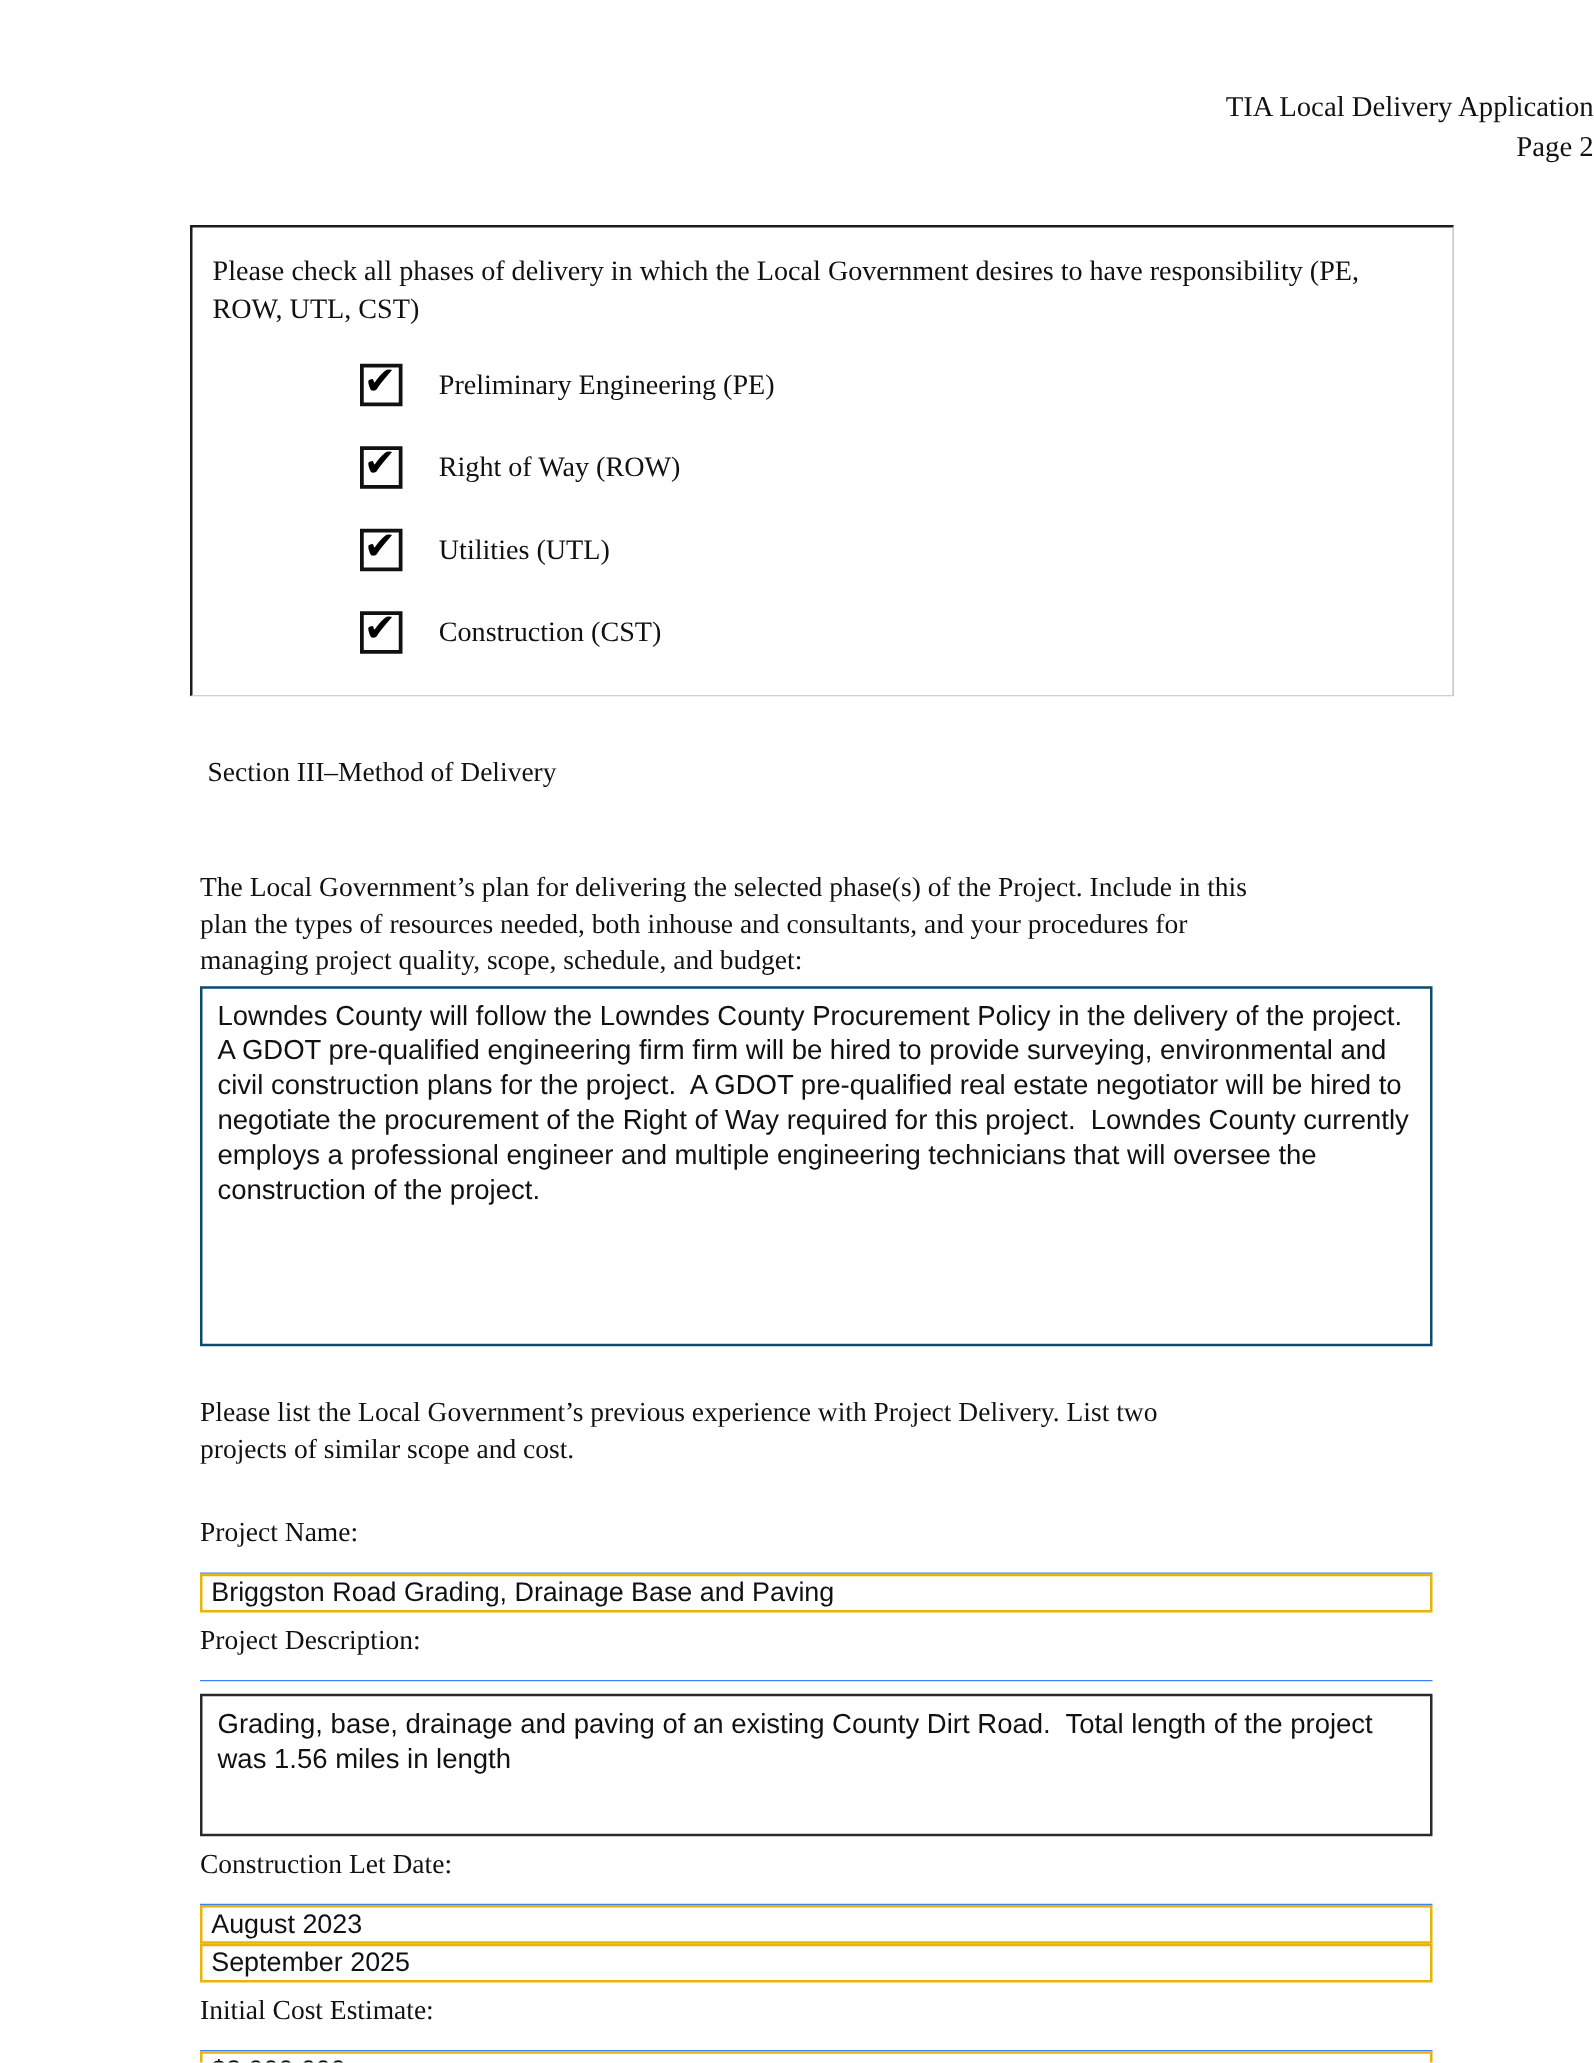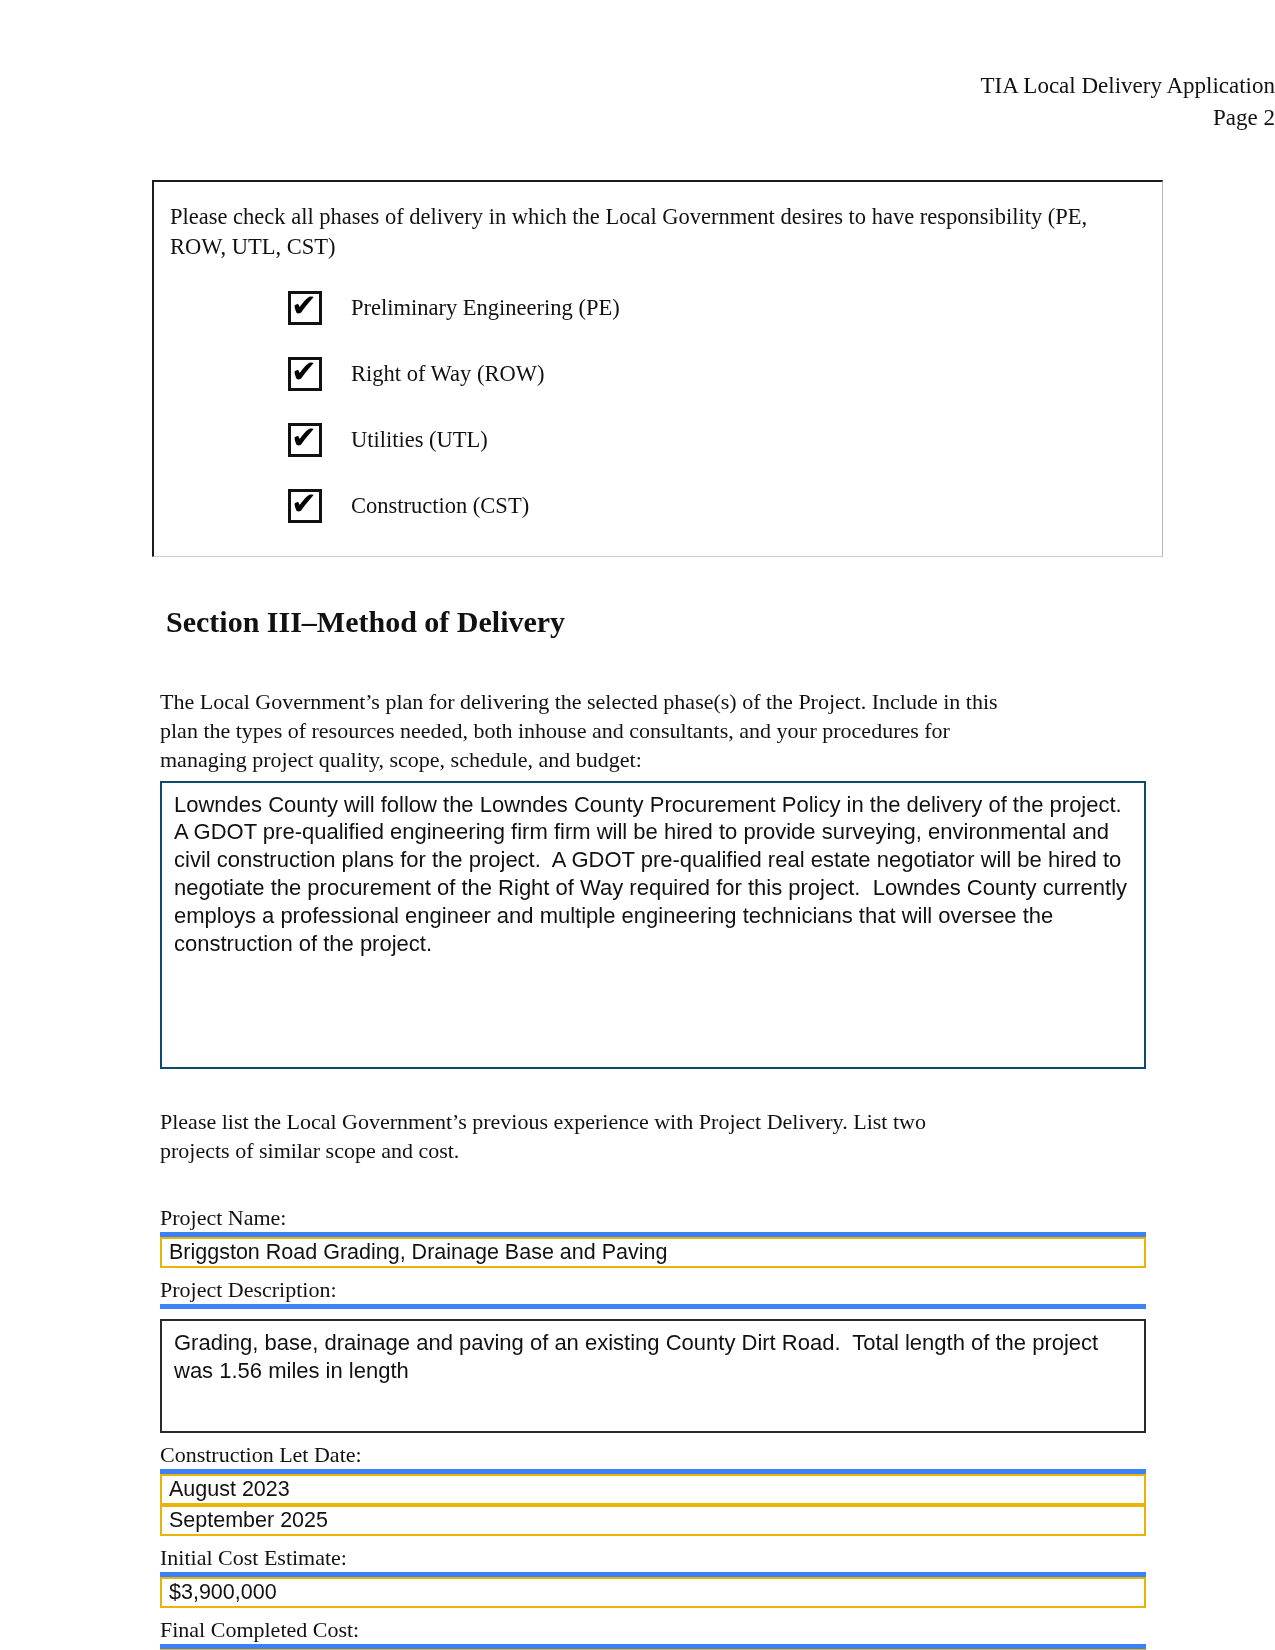--- a/index.html
+++ b/index.html
@@ -59,25 +59,25 @@
     color: #000;
   }
   .phase-label {
     margin-left: 29px;
     font-size: 22.5px;
   }
 
   
   .section-heading {
     margin: 48px 0 0 166px;
-    font-size: 30px;
-    font-weight: bold;
+    font-size: 22px;
+    font-weight: normal;
   }
   .plan-prompt {
-    margin: 48px 0 0 160px;
+    margin: 64px 0 0 160px;
     font-size: 22px;
     line-height: 1.33;
     max-width: 878px;
   }
   .plan-box {
     margin: 6px 0 0 160px;
     width: 986px;
     height: 288px;
     border: 2px solid #0c4a6e;
     padding: 8px 12px;
@@ -91,22 +91,22 @@
     margin: 38px 0 0 160px;
     font-size: 22px;
     line-height: 1.32;
     max-width: 840px;
   }
 
   
   .fields { margin: 40px 0 0 160px; width: 986px; }
   .field-label {
     font-size: 22px;
-    border-bottom: 5px solid #3b82f6;
-    padding-bottom: 1px;
+    border-bottom: 1px solid #3b82f6;
+    padding-bottom: 19px;
     margin-top: 9px;
   }
   .field-input {
     border: 2px solid #eab308;
     height: 31px;
     padding: 1px 7px 0 7px;
     font-family: "Liberation Sans", sans-serif;
     font-size: 21.5px;
     white-space: pre;
     overflow: hidden;

